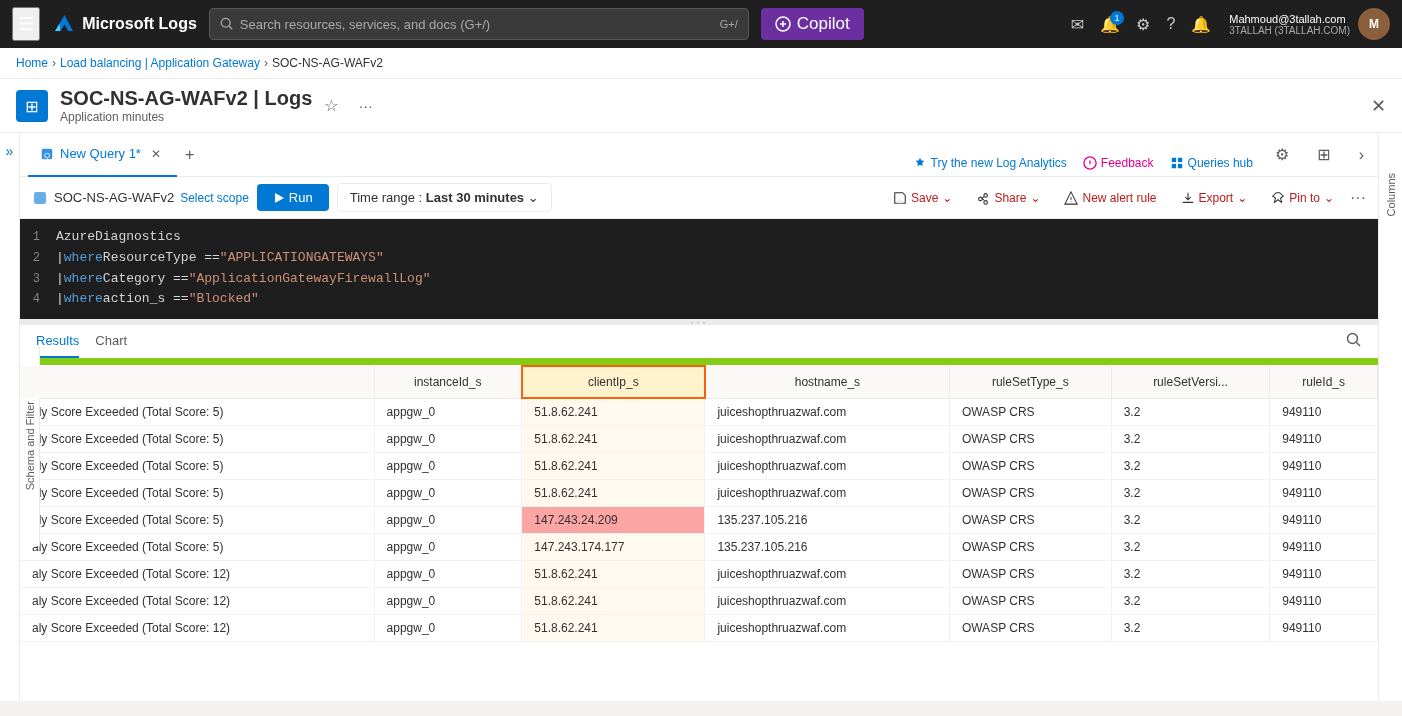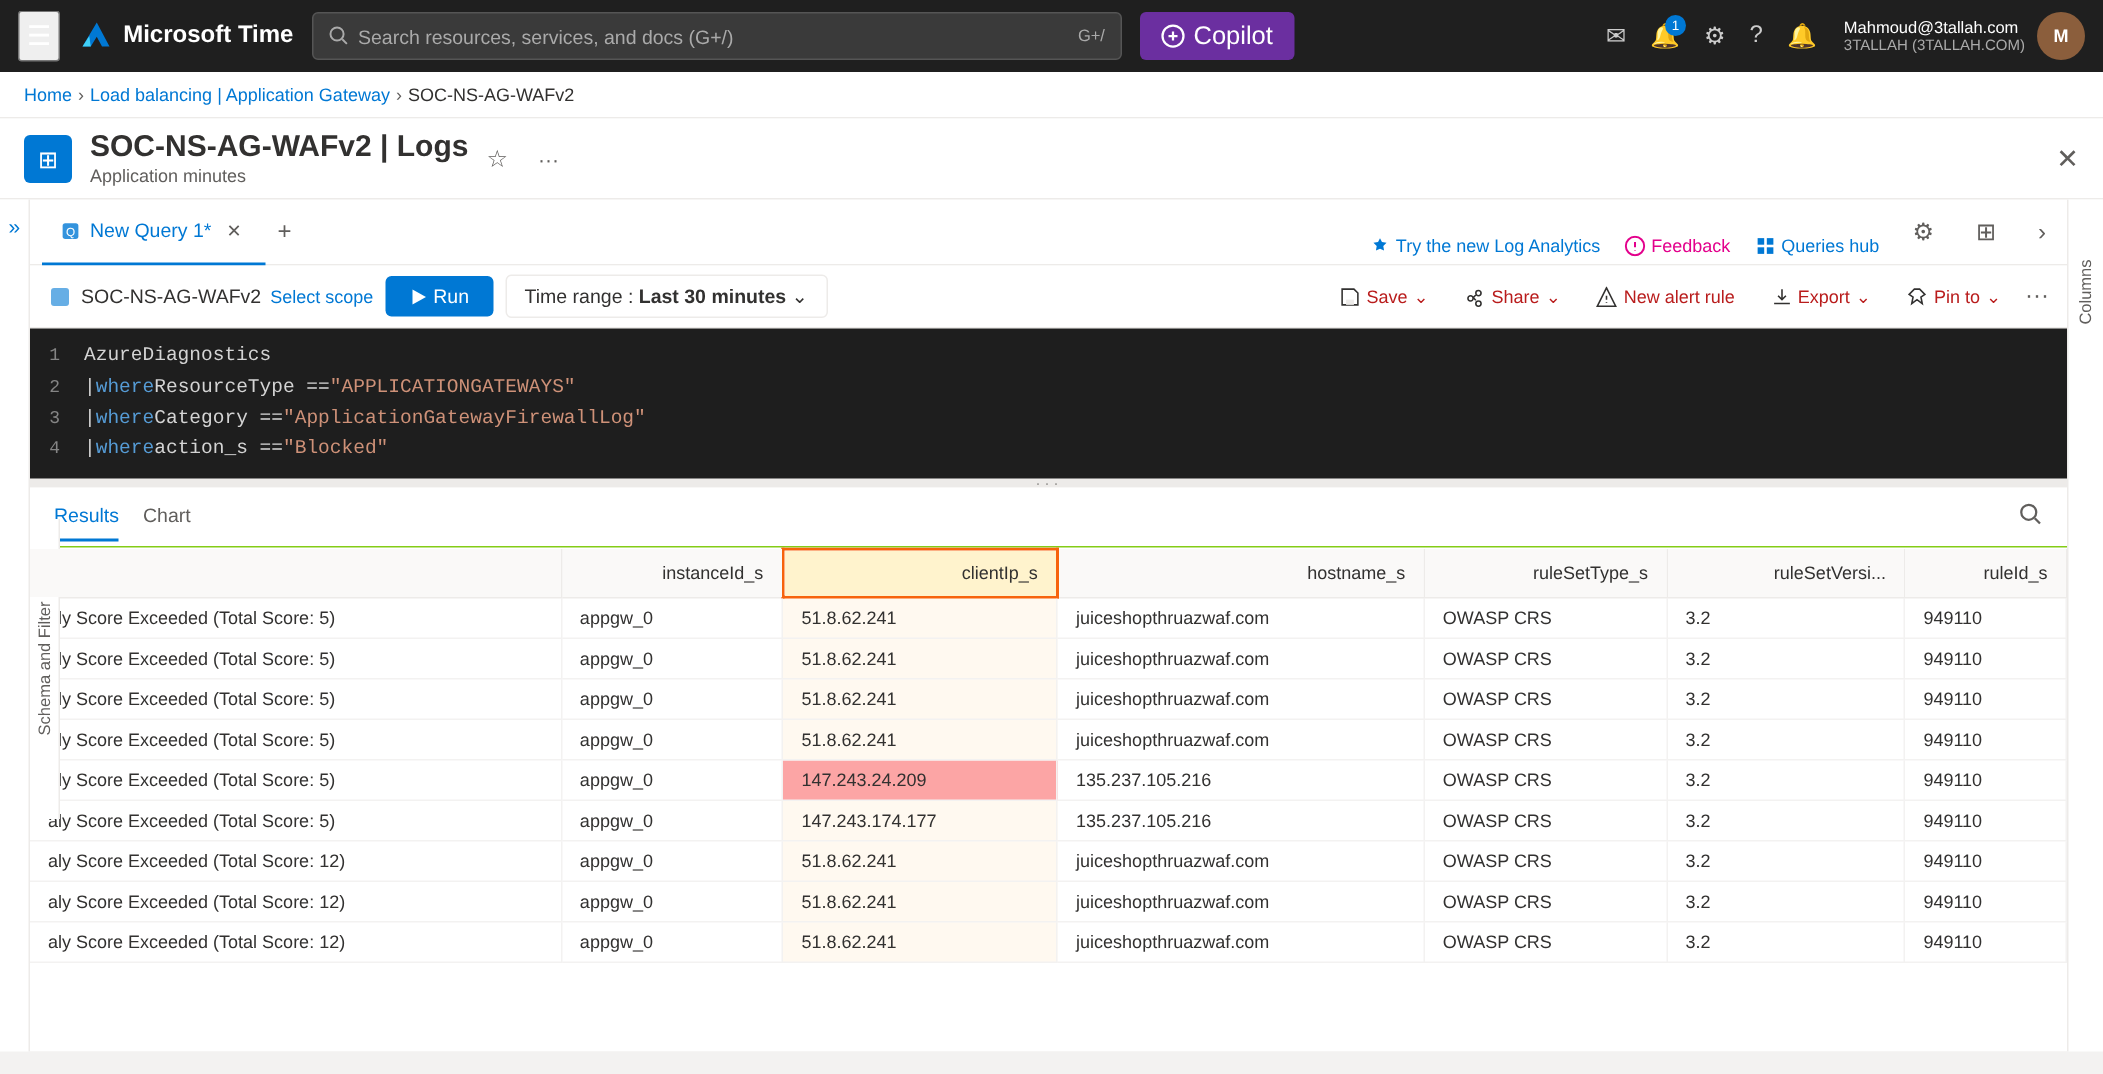--- a/index.html
+++ b/index.html
@@ -99,53 +99,53 @@
     .kw-orange { color: #ce9178; }
     .kw-white { color: #d4d4d4; }
     .kw-where { color: #569cd6; }
 
     
     .drag-handle { height: 6px; background: #edebe9; cursor: ns-resize; display: flex; align-items: center; justify-content: center; }
     .drag-dots { color: #a19f9d; font-size: 12px; letter-spacing: 2px; }
 
     
     .results-area { flex: 1; background: #fff; display: flex; flex-direction: column; overflow: hidden; }
-    .results-tabs { display: flex; align-items: center; padding: 0 16px; border-bottom: 1px solid #84cc16; height: 40px; gap: 16px; }
+    .results-tabs { display: flex; align-items: center; padding: 0 16px; border-bottom: 7px solid #84cc16; height: 40px; gap: 16px; }
     .results-tab { padding: 8px 0; border-bottom: 2px solid transparent; cursor: pointer; font-size: 13px; color: #605e5c; }
     .results-tab.active { border-bottom-color: #0078d4; color: #0078d4; font-weight: 500; }
     .results-search-icon { margin-left: auto; cursor: pointer; color: #605e5c; }
 
     
     .table-container { flex: 1; overflow: auto; }
     table { width: 100%; border-collapse: collapse; font-size: 12px; }
     thead { position: sticky; top: 0; z-index: 10; }
     th {
       background: #faf9f8; border-bottom: 1px solid #edebe9; border-right: 1px solid #edebe9;
-      padding: 8px 12px; text-align: right; font-weight: 500; color: #323130; white-space: nowrap;
+      padding: 8px 12px; text-align: center; font-weight: 500; color: #323130; white-space: nowrap;
     }
     td {
       border-bottom: 1px solid #f3f2f1; border-right: 1px solid #f3f2f1;
       padding: 6px 12px; white-space: nowrap; color: #323130;
     }
     .right-sidebar-label {
       writing-mode: vertical-rl; text-orientation: mixed; transform: rotate(180deg);
       font-size: 11px; color: #605e5c; margin-top: auto; margin-bottom: auto; cursor: pointer;
     }
   </style>
 </head>
 <body>
 
 <div class="top-nav">
   <button class="hamburger">☰</button>
   <div class="azure-logo">
     <svg class="azure-logo-icon" viewBox="0 0 22 22" fill="none">
       <path d="M12.5 2L3 18h5.5l4-6.5L16 18H21L12.5 2z" fill="#0078d4"></path>
       <path d="M8.5 18H3l4.5-7L8.5 18z" fill="#50e6ff" opacity="0.8"></path>
     </svg>
-    <span>Microsoft Time</span>
+    <span>Microsoft Logs</span>
   </div>
   <div class="search-bar">
     <svg width="14" height="14" viewBox="0 0 16 16" fill="#aaa" style="margin-right:6px;flex-shrink:0">
         <circle cx="6.5" cy="6.5" r="5" stroke="#aaa" stroke-width="1.5" fill="none"></circle>
         <line x1="10.5" y1="10.5" x2="14" y2="14" stroke="#aaa" stroke-width="1.5"></line>
       </svg>
     <input type="text" placeholder="Search resources, services, and docs (G+/)" style="">
     <span style="color:#aaa;font-size:11px;white-space:nowrap">G+/</span>
   </div>
   <button class="copilot-btn">

